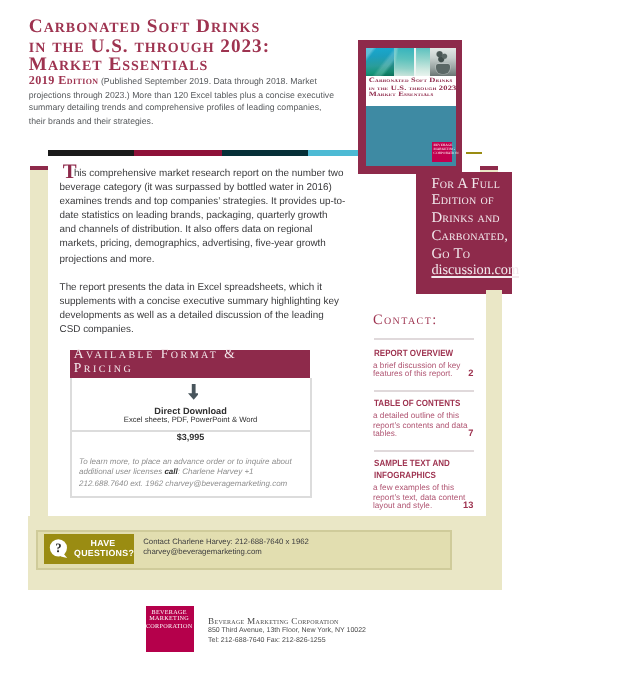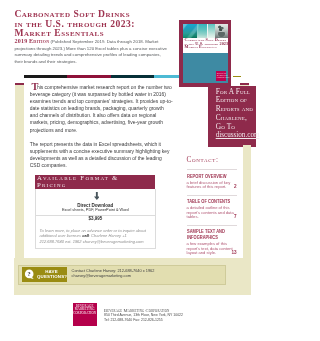--- a/index.html
+++ b/index.html
@@ -233,22 +233,22 @@
   <div class="fmt">Excel sheets, PDF, PowerPoint &amp; Word</div>
   <div class="price">$3,995</div>
   <div class="note"><span>To learn more, to place an advance order or to inquire about additional user licenses </span><b>call</b><span>: Charlene Harvey +1 212.688.7640 ext. 1962 charvey@beveragemarketing.com</span></div>
 
   <div class="cdash2"></div>
   <div class="cdash"></div>
   <div class="cdashcream"></div>
   <div class="catalog">
     <div>For A Full</div>
     <div>Edition of</div>
-    <div>Reports and</div>
-    <div>Charlene,</div>
+    <div>Drinks and</div>
+    <div>Carbonated,</div>
     <div>Go To</div>
     <div class="lnk">discussion.com</div>
   </div>
 
   <div class="rbar"></div>
 
   <div class="inside">
     <h2>Contact:</h2>
     <div id="inside-host">
         <hr>

